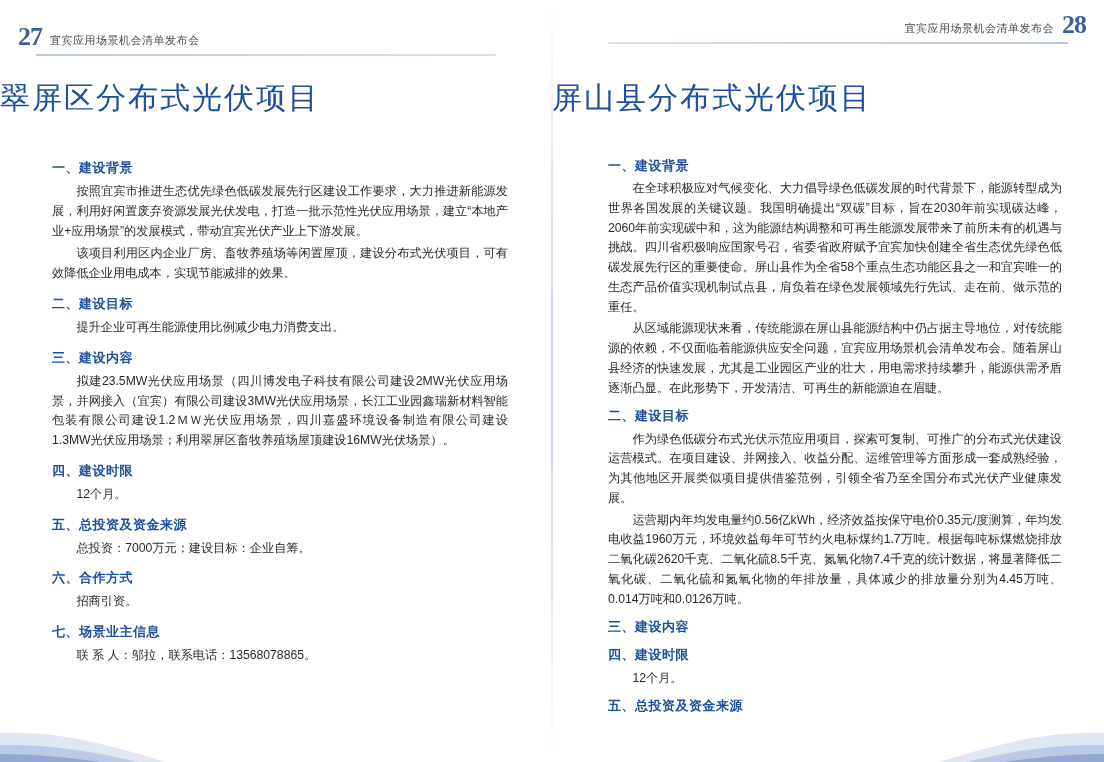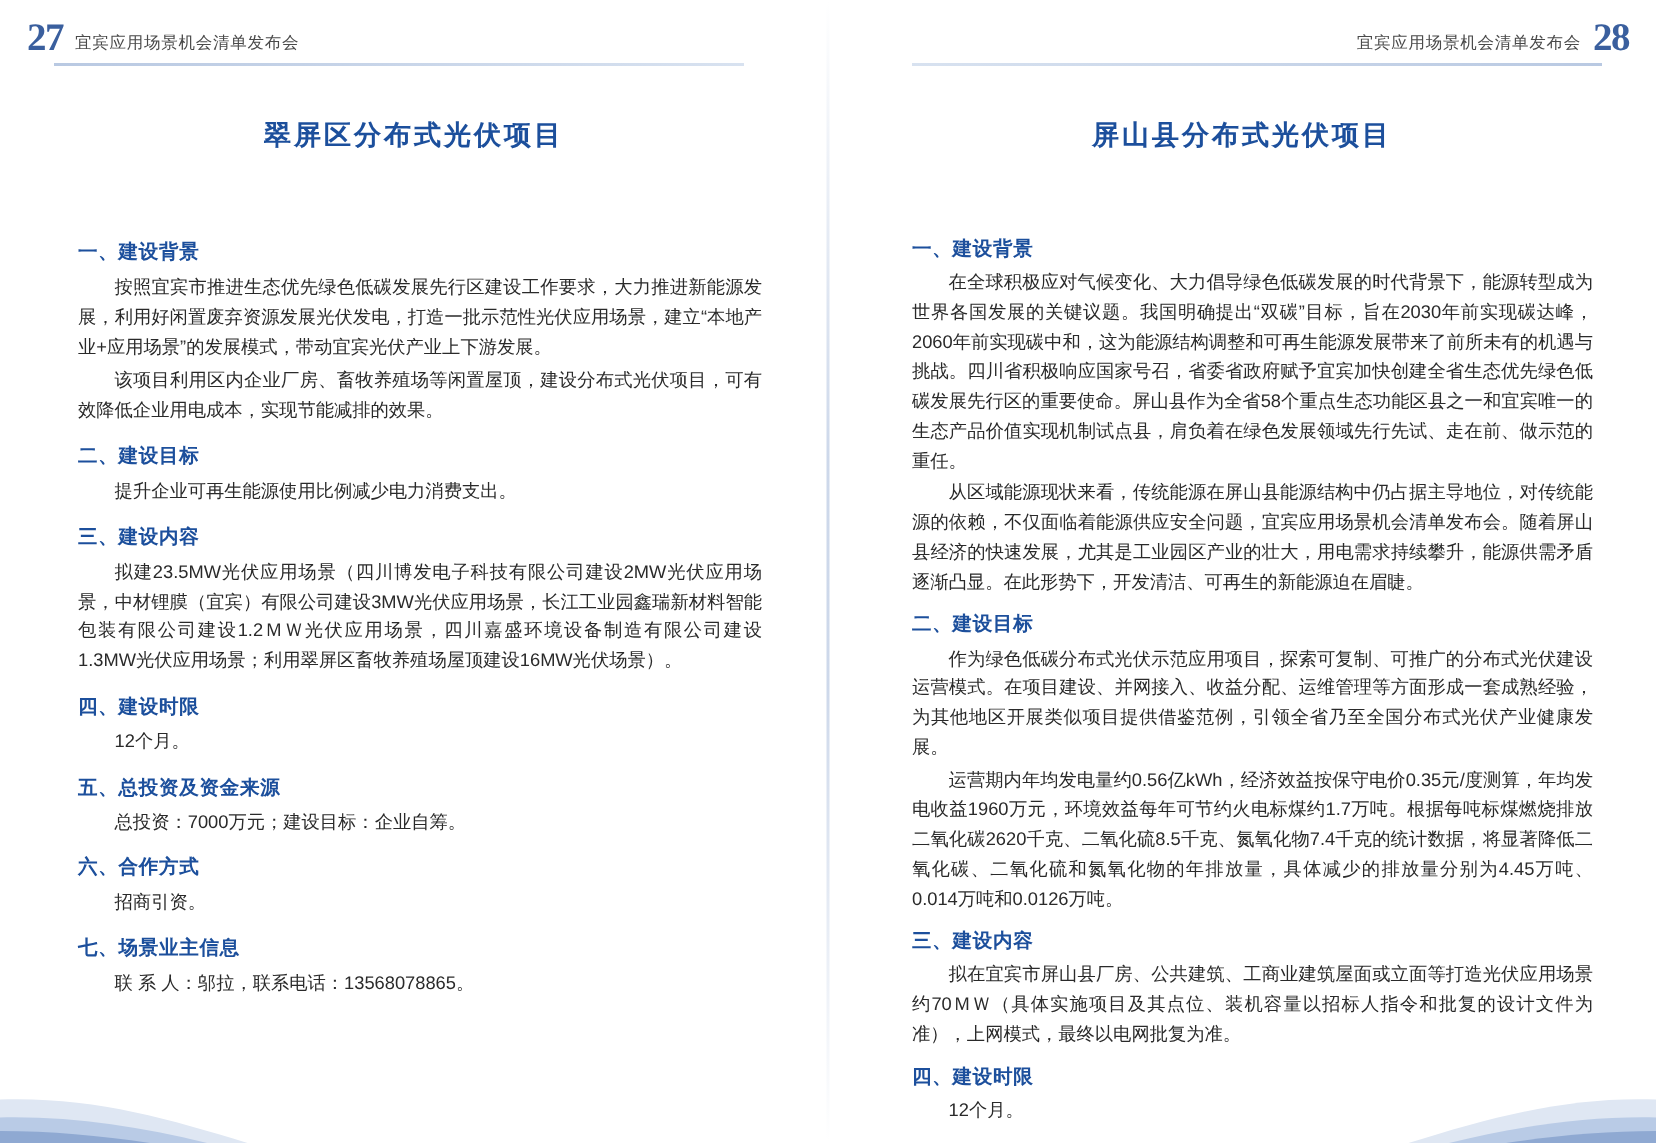--- a/index.html
+++ b/index.html
@@ -29,20 +29,21 @@
   .pg-header {
     position: absolute;
     top: 8px;
     height: 30px;
     display: flex;
     align-items: flex-end;
   }
   .pg-header-left {
     left: 18px;
     right: 28px;
+    margin-top: 12px;
   }
   .pg-header-right {
     right: 18px;
     left: 28px;
     justify-content: flex-end;
   }
   .pg-num {
     font-family: "Liberation Serif", serif;
     font-size: 26px;
     font-weight: bold;
@@ -64,23 +65,22 @@
     bottom: -6px;
   }
   .head-rule-left { left: 18px; right: 28px; }
   .head-rule-right { right: 18px; left: 28px; background: linear-gradient(to left, #b9c9e2, #d8e2f0); }
 
   
   .doc-title {
     position: absolute;
     top: 78px;
     width: 100%;
-    text-align: center;
-    font-size: 18px;
-    font-weight: bold;
+    font-size: 30px;
+    font-weight: normal;
     color: #1c4f9c;
     letter-spacing: 2px;
   }
 
   
   .content {
     position: absolute;
     top: 148px;
     font-size: 12.2px;
     line-height: 1.62;
@@ -140,21 +140,21 @@
   <div class="content content-left">
 
     <h2 class="sec">一、建设背景</h2>
     <p class="para">按照宜宾市推进生态优先绿色低碳发展先行区建设工作要求，大力推进新能源发展，利用好闲置废弃资源发展光伏发电，打造一批示范性光伏应用场景，建立“本地产业+应用场景”的发展模式，带动宜宾光伏产业上下游发展。</p>
     <p class="para">该项目利用区内企业厂房、畜牧养殖场等闲置屋顶，建设分布式光伏项目，可有效降低企业用电成本，实现节能减排的效果。</p>
 
     <h2 class="sec">二、建设目标</h2>
     <p class="para">提升企业可再生能源使用比例减少电力消费支出。</p>
 
     <h2 class="sec">三、建设内容</h2>
-    <p class="para">拟建23.5MW光伏应用场景（四川博发电子科技有限公司建设2MW光伏应用场景，中材锂膜（宜宾）有限公司建设3MW光伏应用场景，长江工业园鑫瑞新材料智能包装有限公司建设1.2ＭＷ光伏应用场景，四川嘉盛环境设备制造有限公司建设1.3MW光伏应用场景；利用翠屏区畜牧养殖场屋顶建设16MW光伏场景）。</p>
+    <p class="para">拟建23.5MW光伏应用场景（四川博发电子科技有限公司建设2MW光伏应用场景，并网接入（宜宾）有限公司建设3MW光伏应用场景，长江工业园鑫瑞新材料智能包装有限公司建设1.2ＭＷ光伏应用场景，四川嘉盛环境设备制造有限公司建设1.3MW光伏应用场景；利用翠屏区畜牧养殖场屋顶建设16MW光伏场景）。</p>
 
     <h2 class="sec">四、建设时限</h2>
     <p class="para">12个月。</p>
 
     <h2 class="sec">五、总投资及资金来源</h2>
     <p class="para">总投资：7000万元；建设目标：企业自筹。</p>
 
     <h2 class="sec">六、合作方式</h2>
     <p class="para">招商引资。</p>
 
@@ -186,21 +186,20 @@
 
     <h2 class="sec">一、建设背景</h2>
     <p class="para">在全球积极应对气候变化、大力倡导绿色低碳发展的时代背景下，能源转型成为世界各国发展的关键议题。我国明确提出“双碳”目标，旨在2030年前实现碳达峰，2060年前实现碳中和，这为能源结构调整和可再生能源发展带来了前所未有的机遇与挑战。四川省积极响应国家号召，省委省政府赋予宜宾加快创建全省生态优先绿色低碳发展先行区的重要使命。屏山县作为全省58个重点生态功能区县之一和宜宾唯一的生态产品价值实现机制试点县，肩负着在绿色发展领域先行先试、走在前、做示范的重任。</p>
     <p class="para">从区域能源现状来看，传统能源在屏山县能源结构中仍占据主导地位，对传统能源的依赖，不仅面临着能源供应安全问题，宜宾应用场景机会清单发布会。随着屏山县经济的快速发展，尤其是工业园区产业的壮大，用电需求持续攀升，能源供需矛盾逐渐凸显。在此形势下，开发清洁、可再生的新能源迫在眉睫。</p>
 
     <h2 class="sec">二、建设目标</h2>
     <p class="para">作为绿色低碳分布式光伏示范应用项目，探索可复制、可推广的分布式光伏建设运营模式。在项目建设、并网接入、收益分配、运维管理等方面形成一套成熟经验，为其他地区开展类似项目提供借鉴范例，引领全省乃至全国分布式光伏产业健康发展。</p>
     <p class="para">运营期内年均发电量约0.56亿kWh，经济效益按保守电价0.35元/度测算，年均发电收益1960万元，环境效益每年可节约火电标煤约1.7万吨。根据每吨标煤燃烧排放二氧化碳2620千克、二氧化硫8.5千克、氮氧化物7.4千克的统计数据，将显著降低二氧化碳、二氧化硫和氮氧化物的年排放量，具体减少的排放量分别为4.45万吨、0.014万吨和0.0126万吨。</p>
 
     <h2 class="sec">三、建设内容</h2>
-    <p class="para">拟在宜宾市屏山县厂房、公共建筑、工商业建筑屋面或立面等打造光伏应用场景约70ＭＷ（具体实施项目及其点位、装机容量以招标人指令和批复的设计文件为准），上网模式，最终以电网批复为准。</p>
 
     <h2 class="sec">四、建设时限</h2>
     <p class="para">12个月。</p>
 
     <h2 class="sec">五、总投资及资金来源</h2>
 
   </div>
 
   <svg class="corner corner-right" viewBox="0 0 230 75" preserveAspectRatio="none">
     <path d="M230,75 L230,46 C170,44 120,58 65,75 Z" fill="#dfe7f3"></path>

